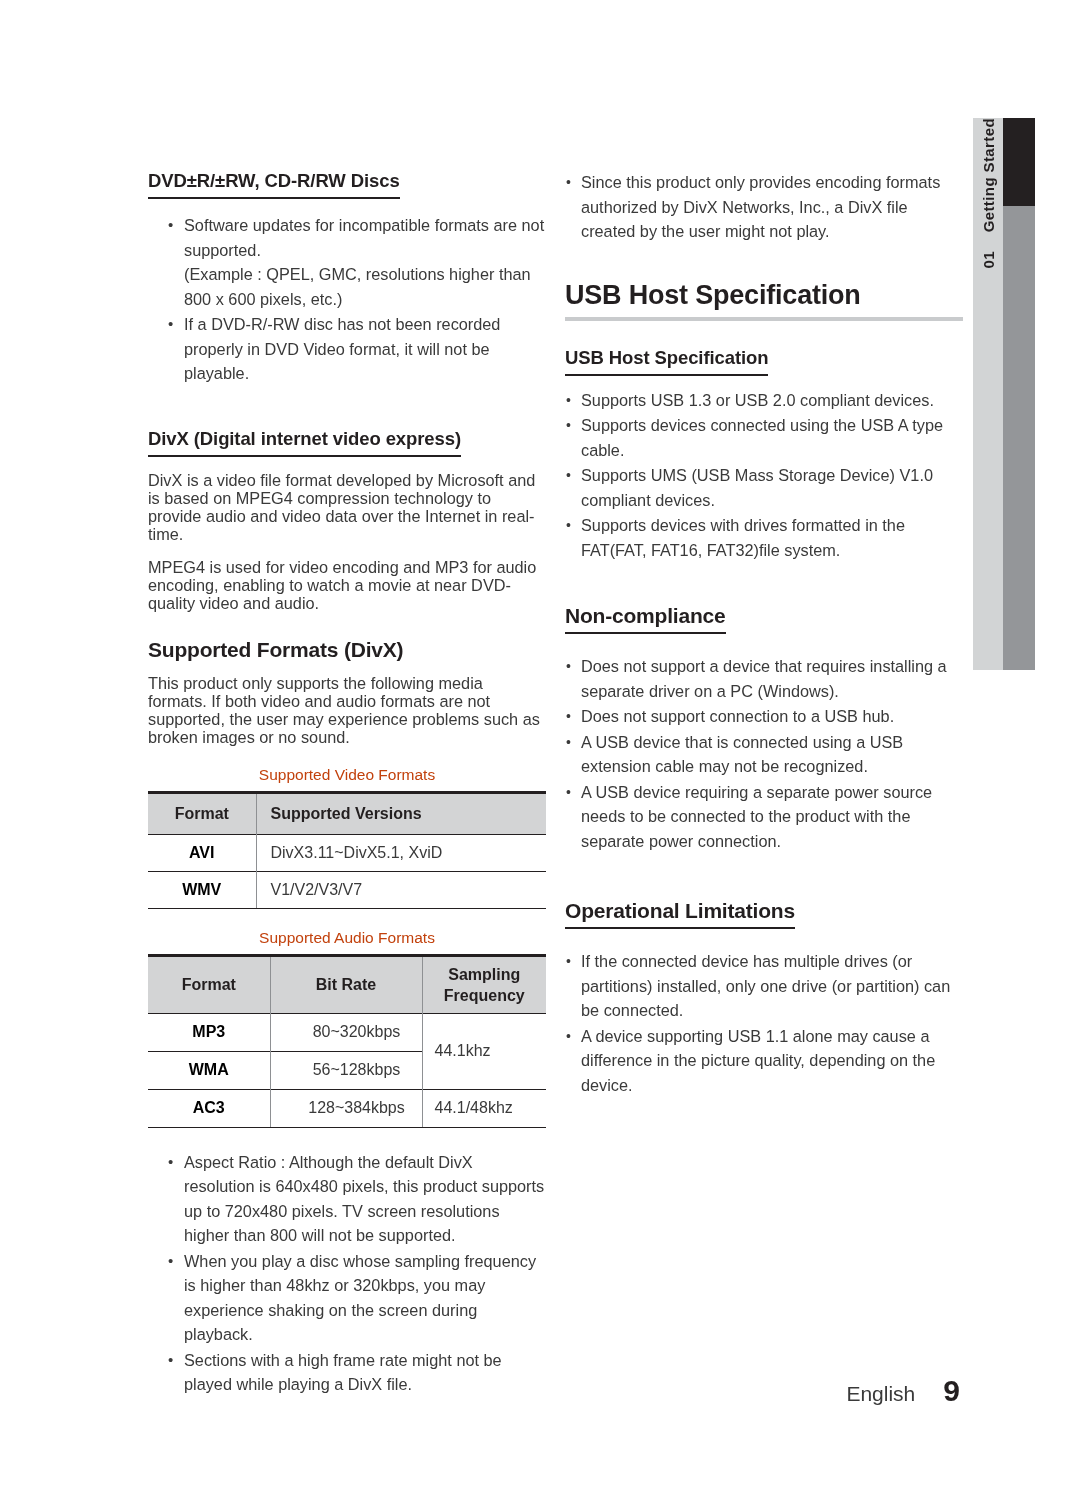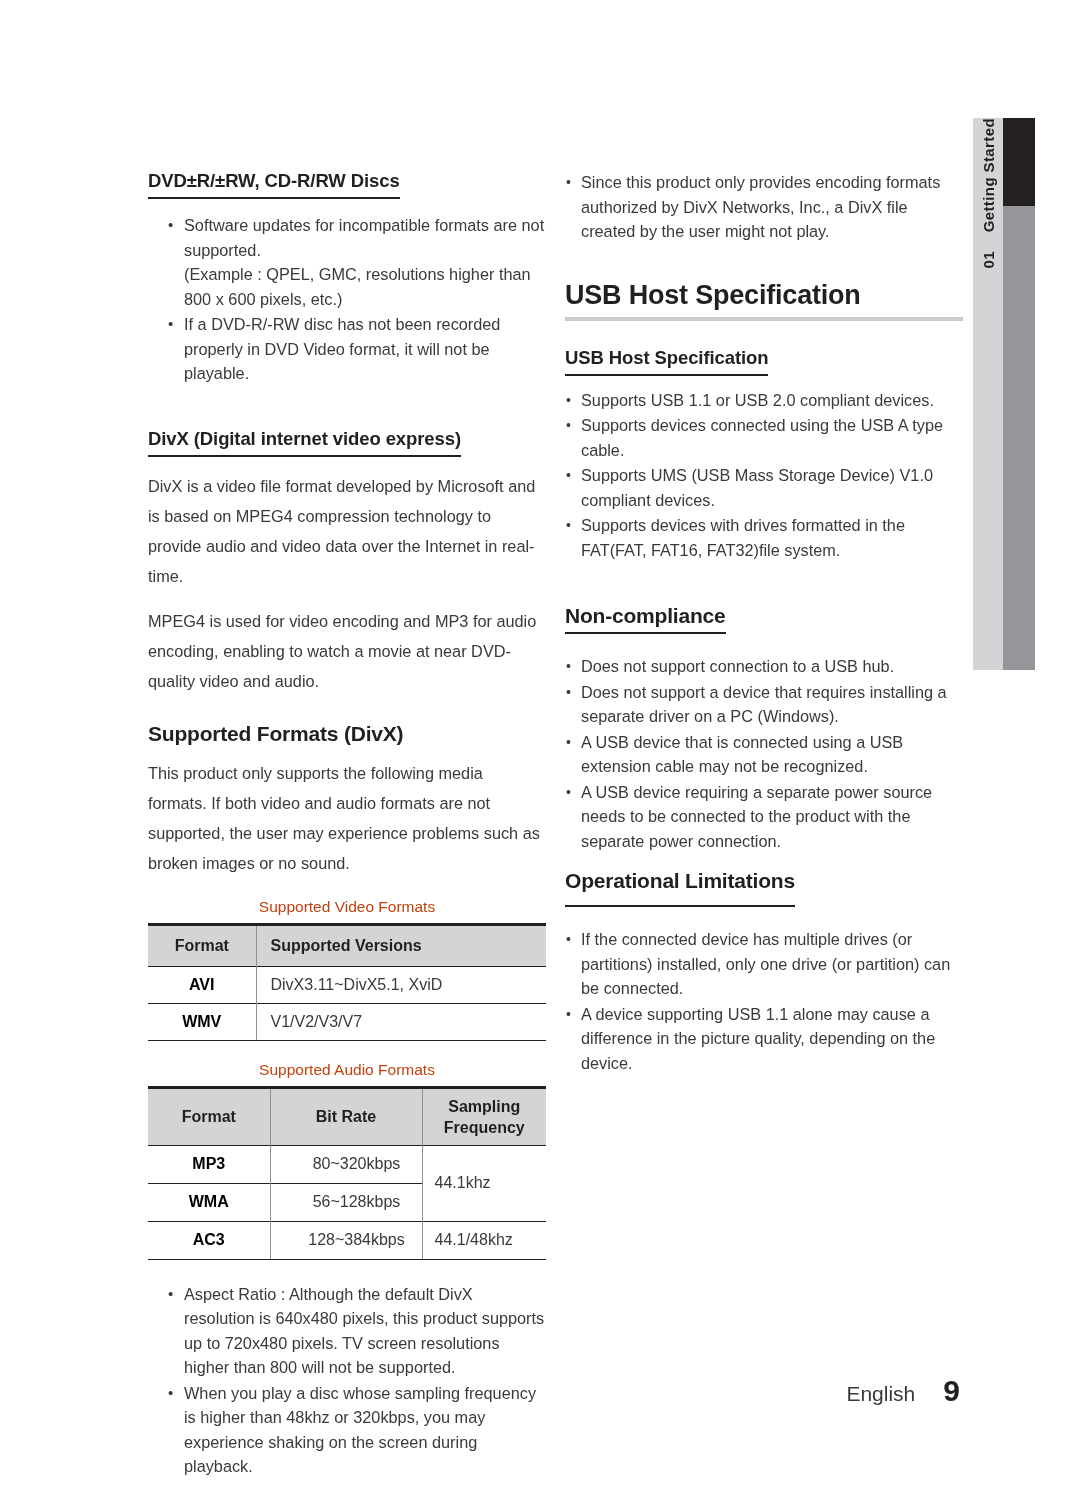--- a/index.html
+++ b/index.html
@@ -110,21 +110,21 @@
     font-size: 21px;
     font-weight: bold;
     color: #231f20;
     margin: 0 0 12px 0;
     letter-spacing: -0.2px;
   }
 
   
   p.body {
     font-size: 16.3px;
-    line-height: 30px;
+    line-height: 18px;
     color: #3a3a3a;
     margin: 0 0 15px 0;
   }
   ul.bullets {
     list-style: none;
     margin: 0 0 16px 0;
     padding: 0;
   }
   ul.bullets > li {
     position: relative;
@@ -355,36 +355,36 @@
     </ul>
 
     <h1 class="section-title" style="margin-top:36px;">USB Host Specification</h1>
     <div class="section-rule"></div>
 
     <div class="head-wrap tight">
       <h2 class="sub-head">USB Host Specification</h2>
     </div>
 
     <ul class="bullets flush">
-      <li><span>Supports USB 1.1 or USB 2.0 compliant devices.</span></li>
+      <li><span>Supports USB 1.3 or USB 2.0 compliant devices.</span></li>
       <li><span>Supports devices connected using the USB A type cable.</span></li>
       <li><span>Supports UMS (USB Mass Storage Device) V1.0 compliant devices.</span></li>
       <li><span>Supports devices with drives formatted in the FAT(FAT, FAT16, FAT32)file system.</span></li>
     </ul>
 
     <h2 class="plain-head" style="margin-top:26px;margin-bottom:4px;padding-bottom:4px;display:inline-block;border-bottom:2.6px solid #231f20;">Non-compliance</h2>
 
     <ul class="bullets flush" style="margin-top:16px;">
+      <li><span>Does not support a device that requires installing a separate driver on a PC (Windows).</span></li>
       <li><span>Does not support connection to a USB hub.</span></li>
-      <li><span>Does not support a device that requires installing a separate driver on a PC (Windows).</span></li>
       <li><span>A USB device that is connected using a USB extension cable may not be recognized.</span></li>
       <li><span>A USB device requiring a separate power source needs to be connected to the product with the separate power connection.</span></li>
     </ul>
 
-    <h2 class="plain-head" style="margin-bottom:4px;padding-bottom:12px;display:inline-block;border-bottom:2.6px solid #231f20;">Operational Limitations</h2>
+    <h2 class="plain-head" style="margin-top:30px;margin-bottom:4px;padding-bottom:4px;display:inline-block;border-bottom:2.6px solid #231f20;">Operational Limitations</h2>
 
     <ul class="bullets flush" style="margin-top:16px;">
       <li><span>If the connected device has multiple drives (or partitions) installed, only one drive (or partition) can be connected.</span></li>
       <li><span>A device supporting USB 1.1 alone may cause a difference in the picture quality, depending on the device.</span></li>
     </ul>
 
   </div>
 
   <div class="footer">
     <span class="lang">English</span>

